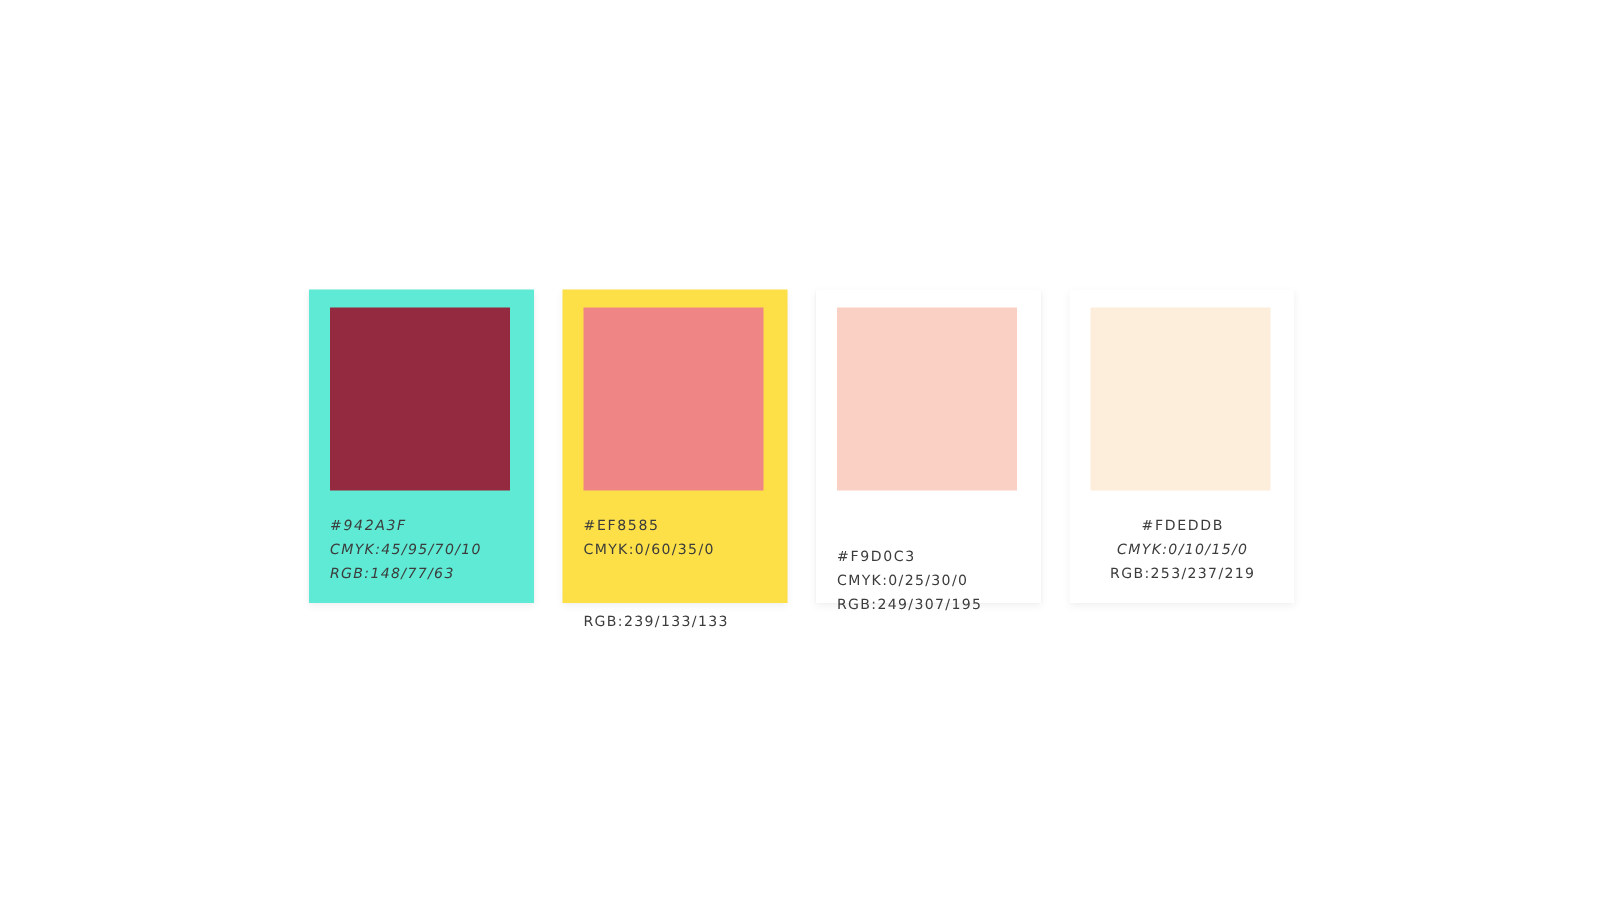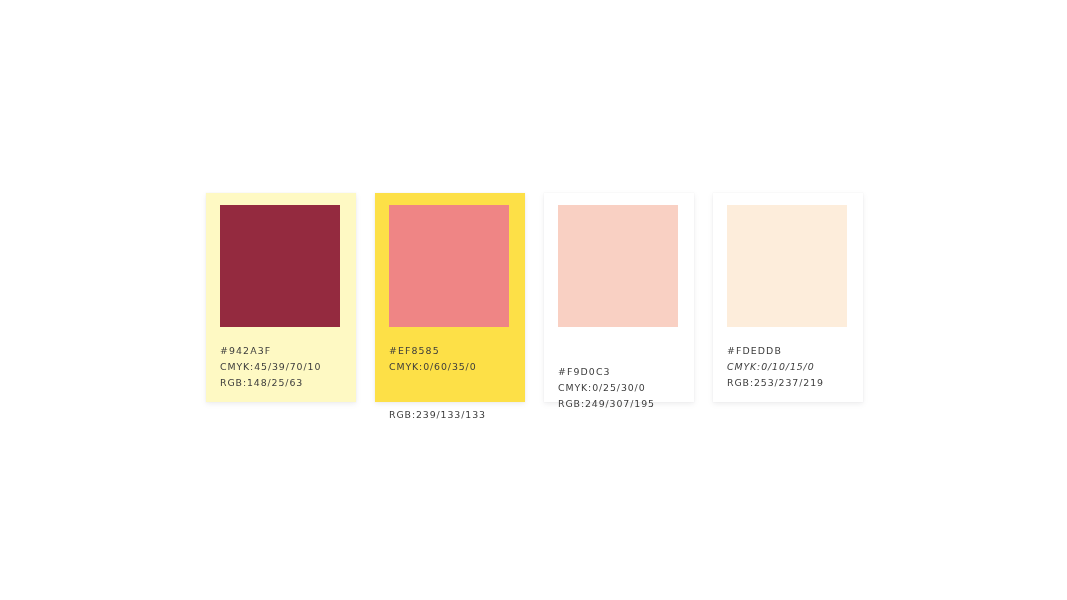--- a/index.html
+++ b/index.html
@@ -33,20 +33,21 @@
     margin-right: 19px;
     background: #ffffff;
     box-shadow: 0 2px 5px rgba(120,120,130,0.13),
                 0 0 1px rgba(150,150,160,0.18);
     box-sizing: border-box;
     padding: 12px 13px 0 14px;
     position: relative;
   }
   .swatch-card:last-child {
     margin-right: 0;
+    text-align: center;
   }
 
   .swatch-chip {
     width: 120px;
     height: 122px;
     display: block;
   }
 
   .swatch-meta {
     margin-top: 16px;
@@ -64,26 +65,26 @@
 
   .meta-line.hex {
     letter-spacing: 1.1px;
   }
 </style>
 </head>
 <body style="background-color: rgb(255, 255, 255);">
 
 <div id="palette-board">
 
-  <div class="swatch-card" style="background-color: #fef9c3;">
+  <div class="swatch-card" style="background-color: #5eead4; font-style: italic;">
     <div class="swatch-chip" style="background-color: rgb(148, 42, 63);"></div>
     <div class="swatch-meta">
       <div class="meta-line hex" style="color: rgb(60, 60, 60);">#942A3F</div>
-      <div class="meta-line" style="color: rgb(60, 60, 60);">CMYK:45/39/70/10</div>
-      <div class="meta-line" style="color: rgb(60, 60, 60);">RGB:148/25/63</div>
+      <div class="meta-line" style="color: rgb(60, 60, 60);">CMYK:45/95/70/10</div>
+      <div class="meta-line" style="color: rgb(60, 60, 60);">RGB:148/77/63</div>
     </div>
   </div>
 
   <div class="swatch-card" style="background-color: #fde047;">
     <div class="swatch-chip" style="background-color: rgb(239, 133, 133);"></div>
     <div class="swatch-meta">
       <div class="meta-line hex" style="color: rgb(60, 60, 60);">#EF8585</div>
       <div class="meta-line" style="color: rgb(60, 60, 60);">CMYK:0/60/35/0</div>
       <div class="meta-line" style="color: rgb(60, 60, 60); margin-top: 32px;">RGB:239/133/133</div>
     </div>

